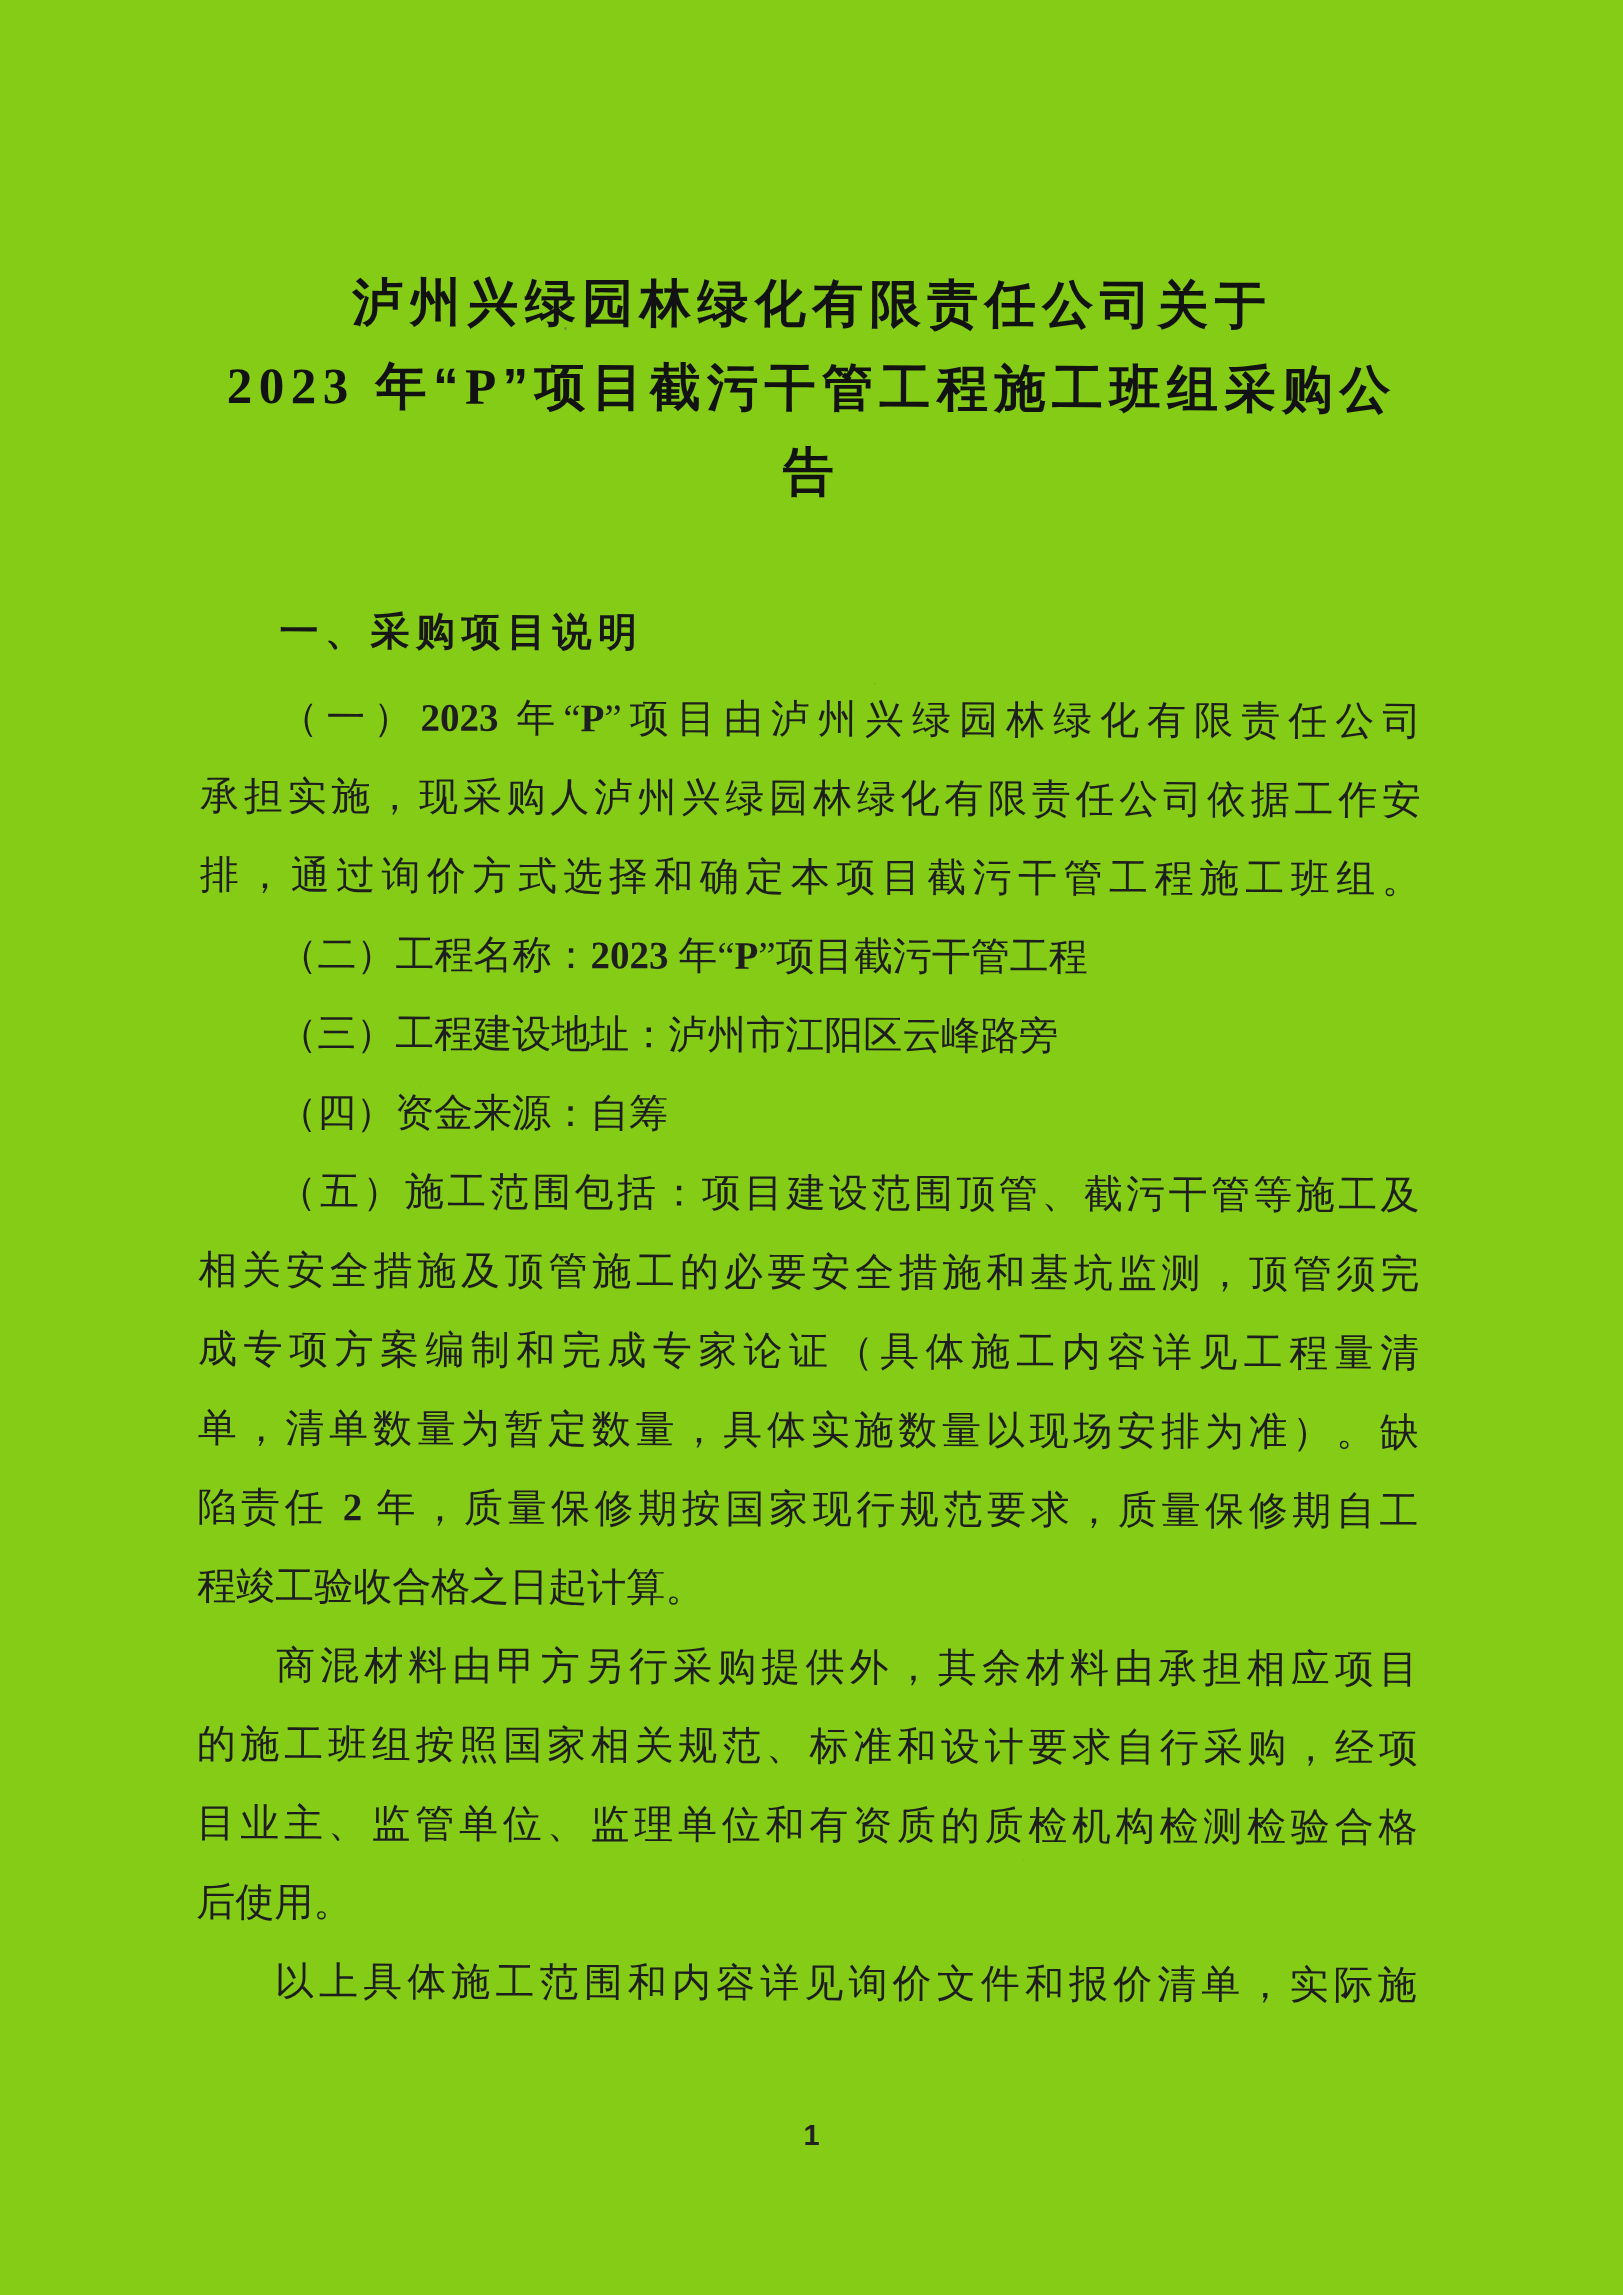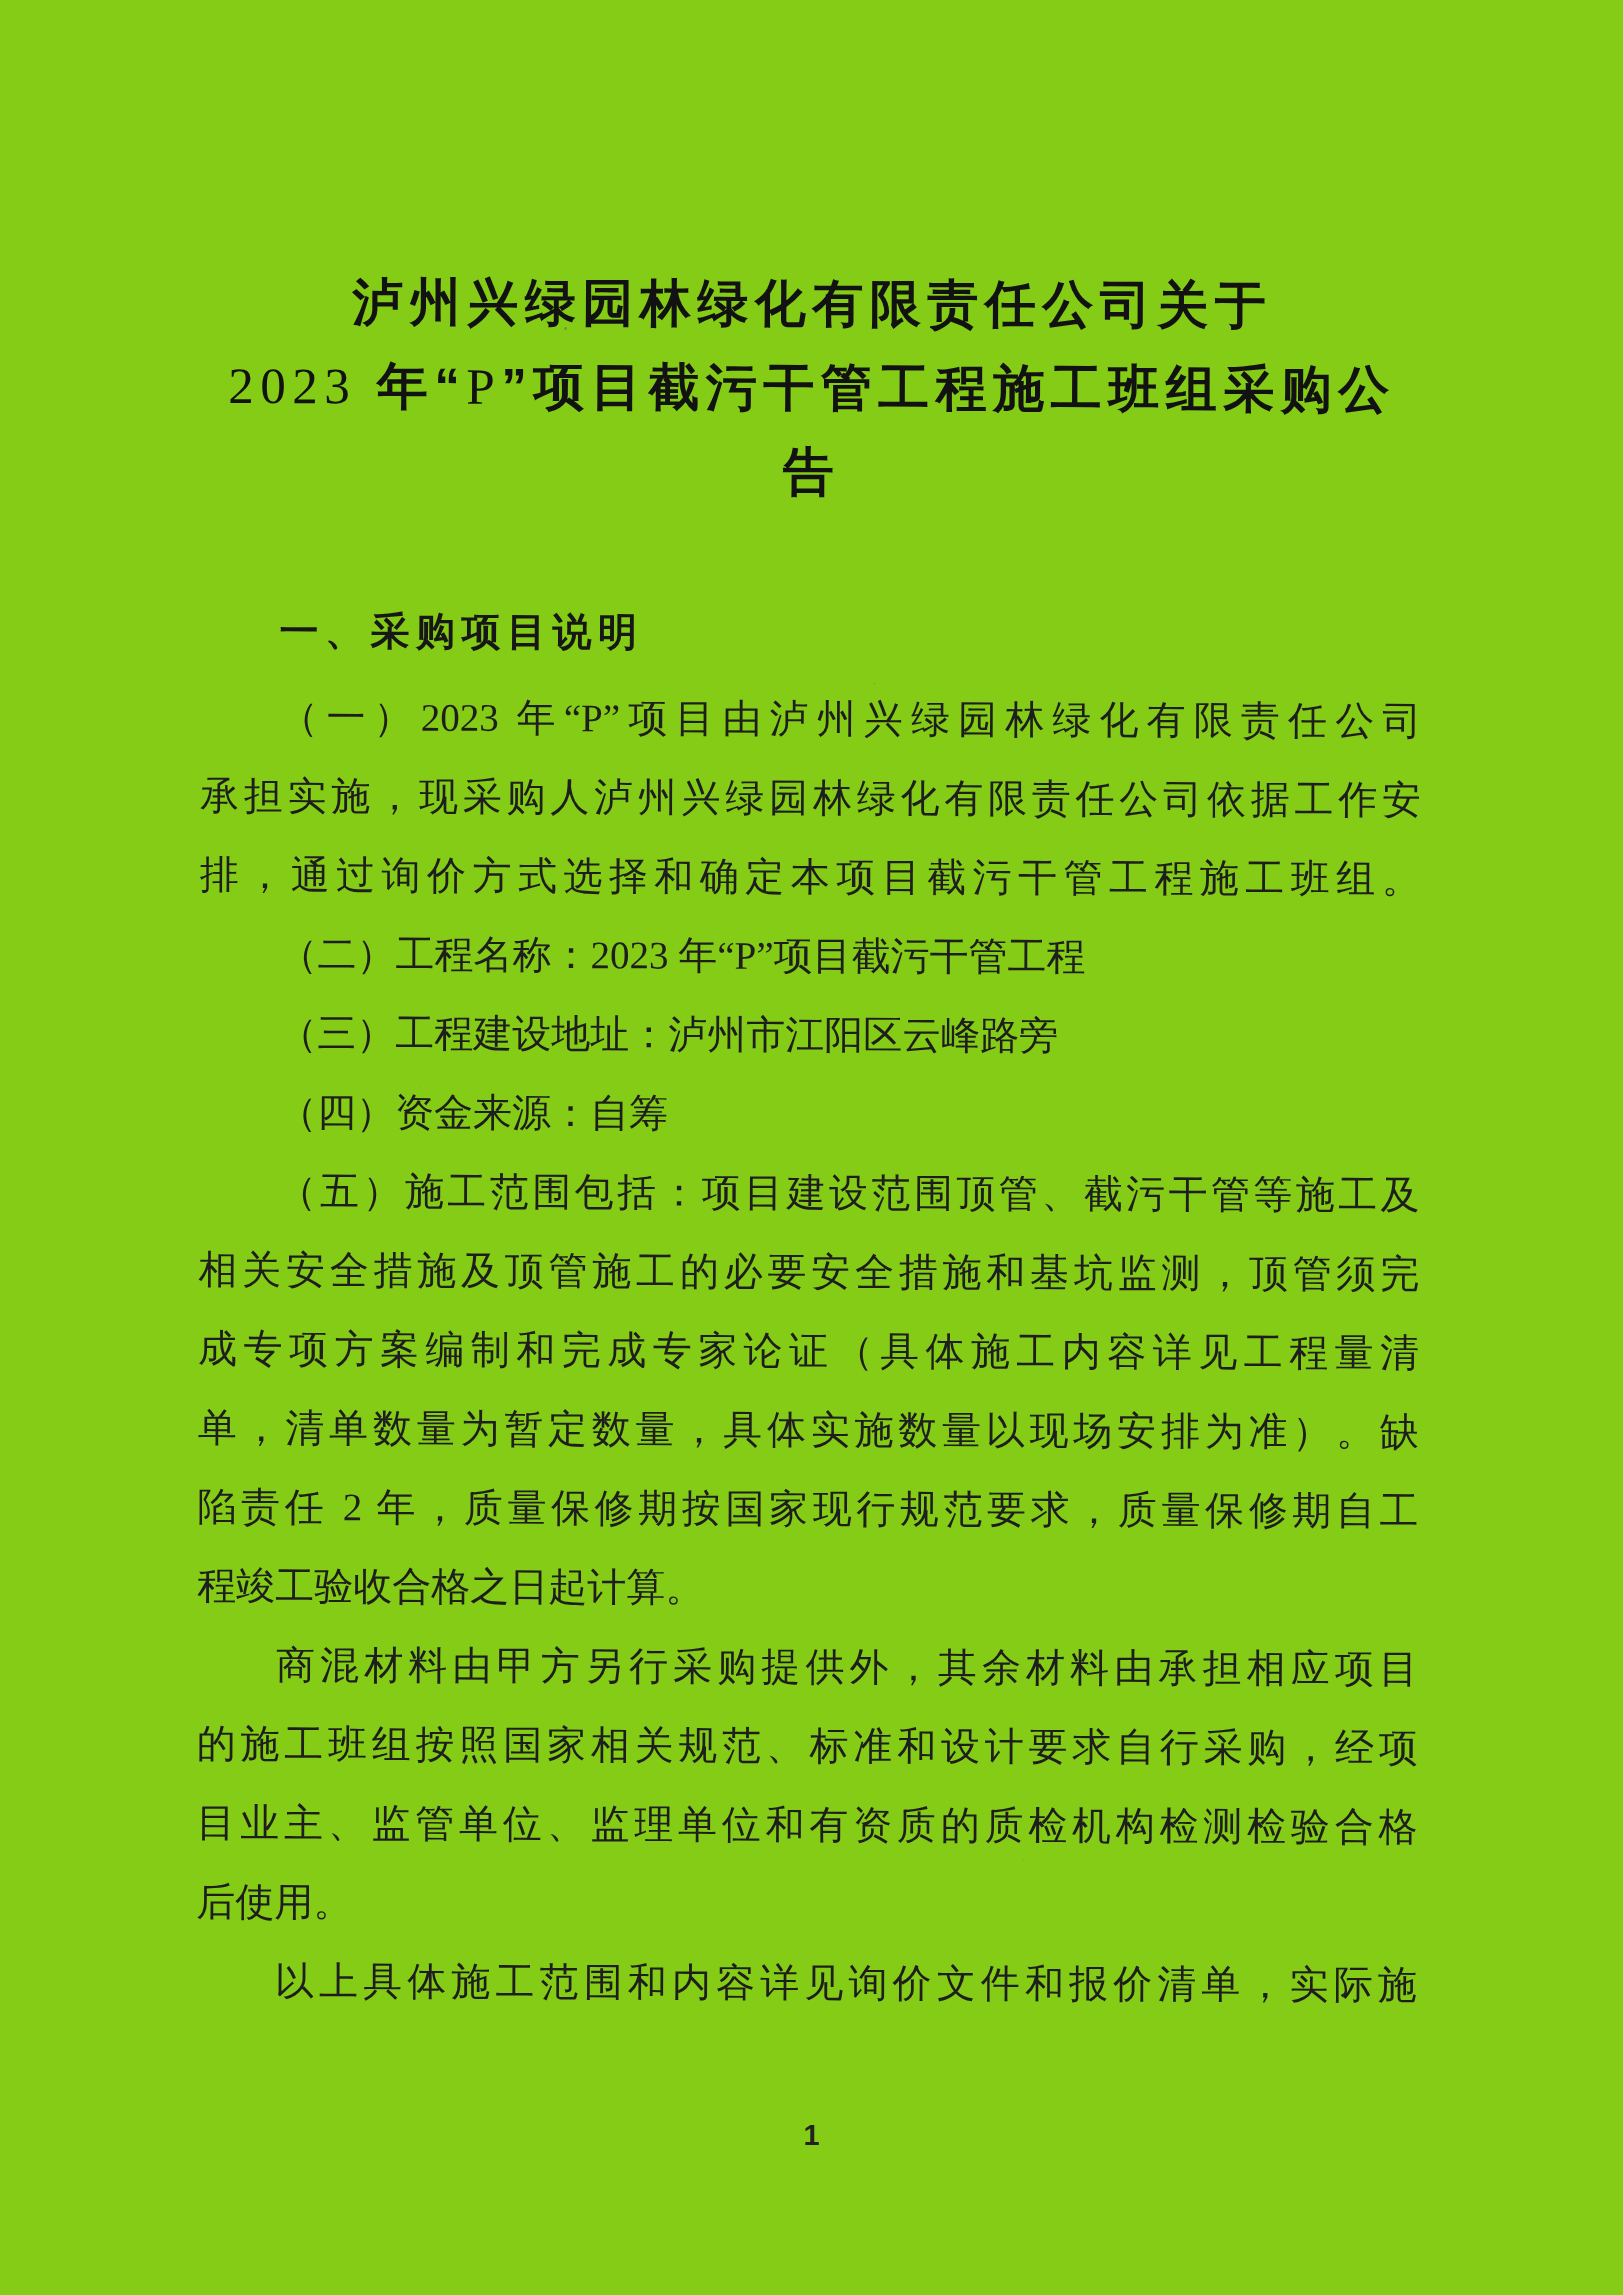--- a/index.html
+++ b/index.html
@@ -57,21 +57,21 @@
     text-align: justify;
     text-align-last: left;
     text-justify: inter-character;
     color: #1e1e1e;
   }
   .bline.fill { text-align-last: justify; }
   .bline.indent { text-indent: 79px; }
   
   .lat {
     font-family: "Liberation Serif", serif;
-    font-weight: normal;
+    font-weight: bold;
   }
   .page-number {
     position: absolute;
     left: 0;
     right: 0;
     top: 2119px;
     text-align: center;
     font-family: "Liberation Sans", sans-serif;
     font-weight: bold;
     font-size: 29px;

